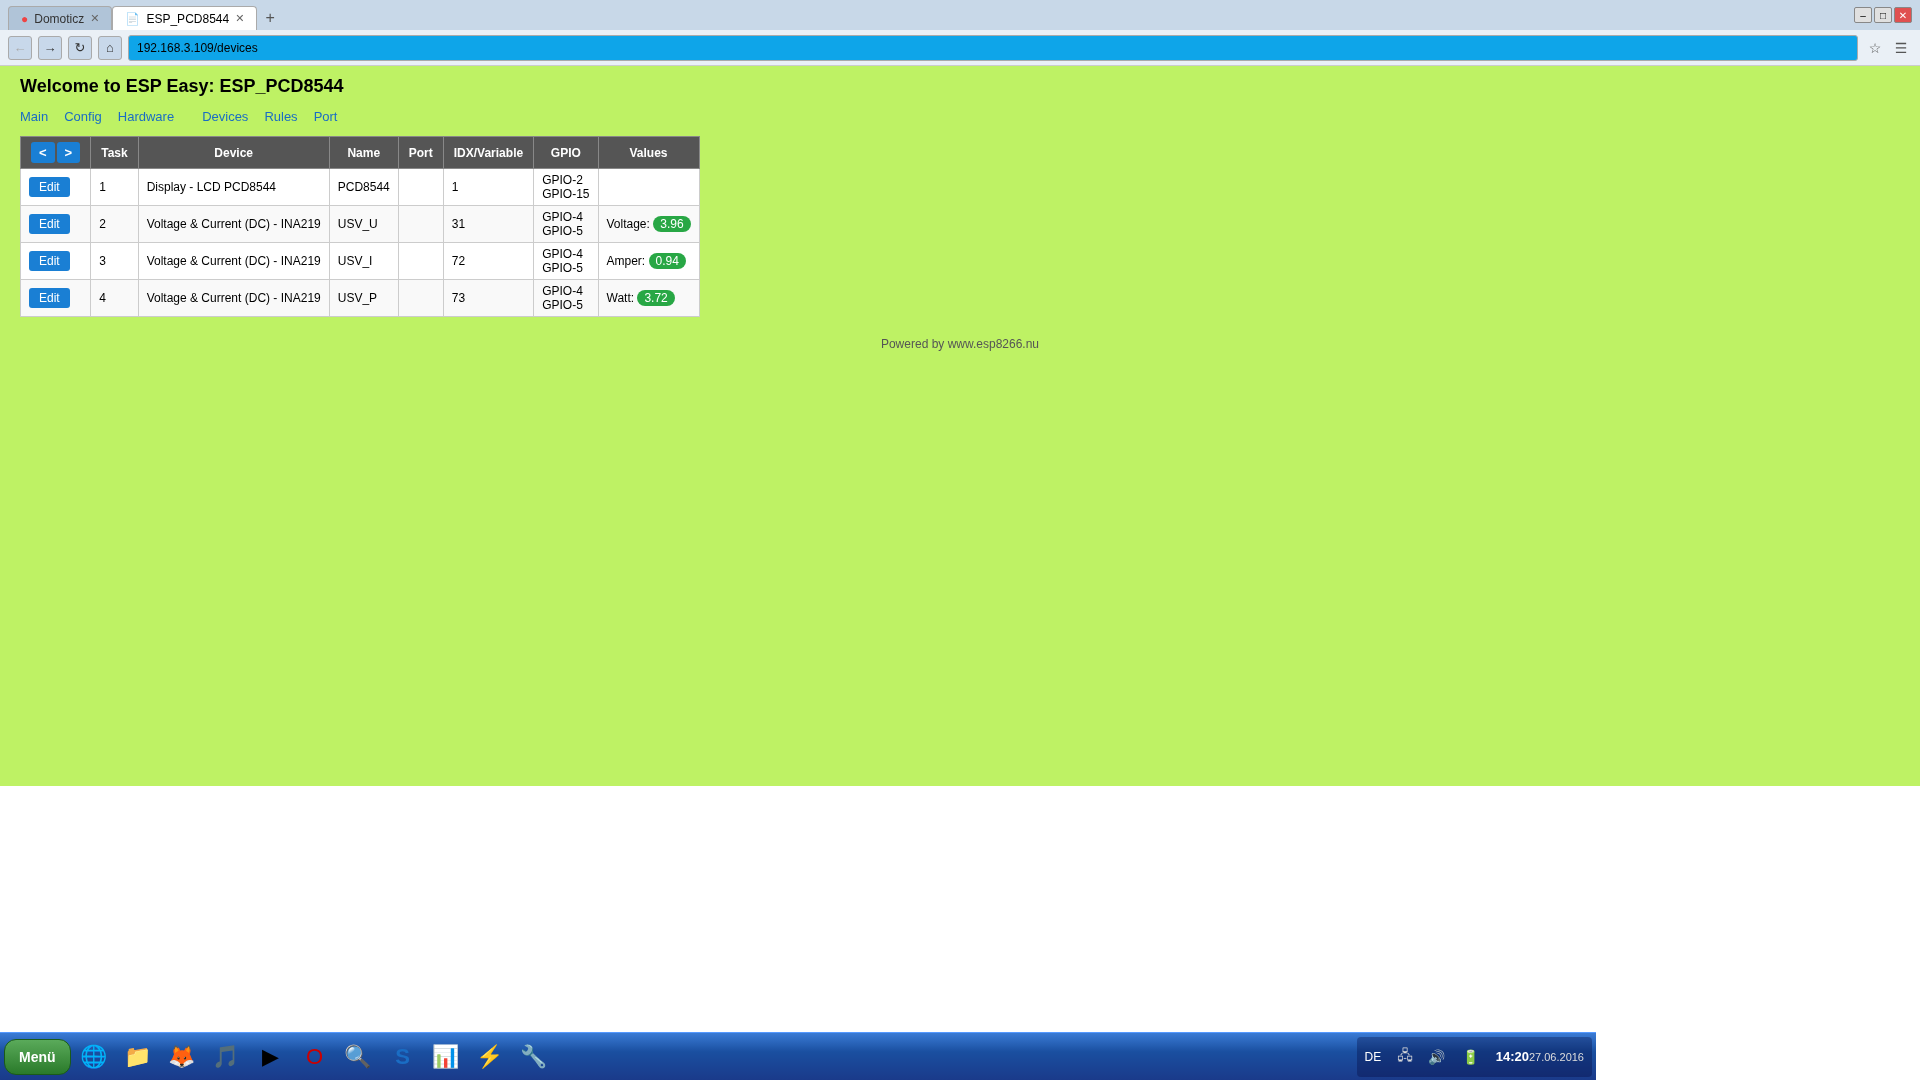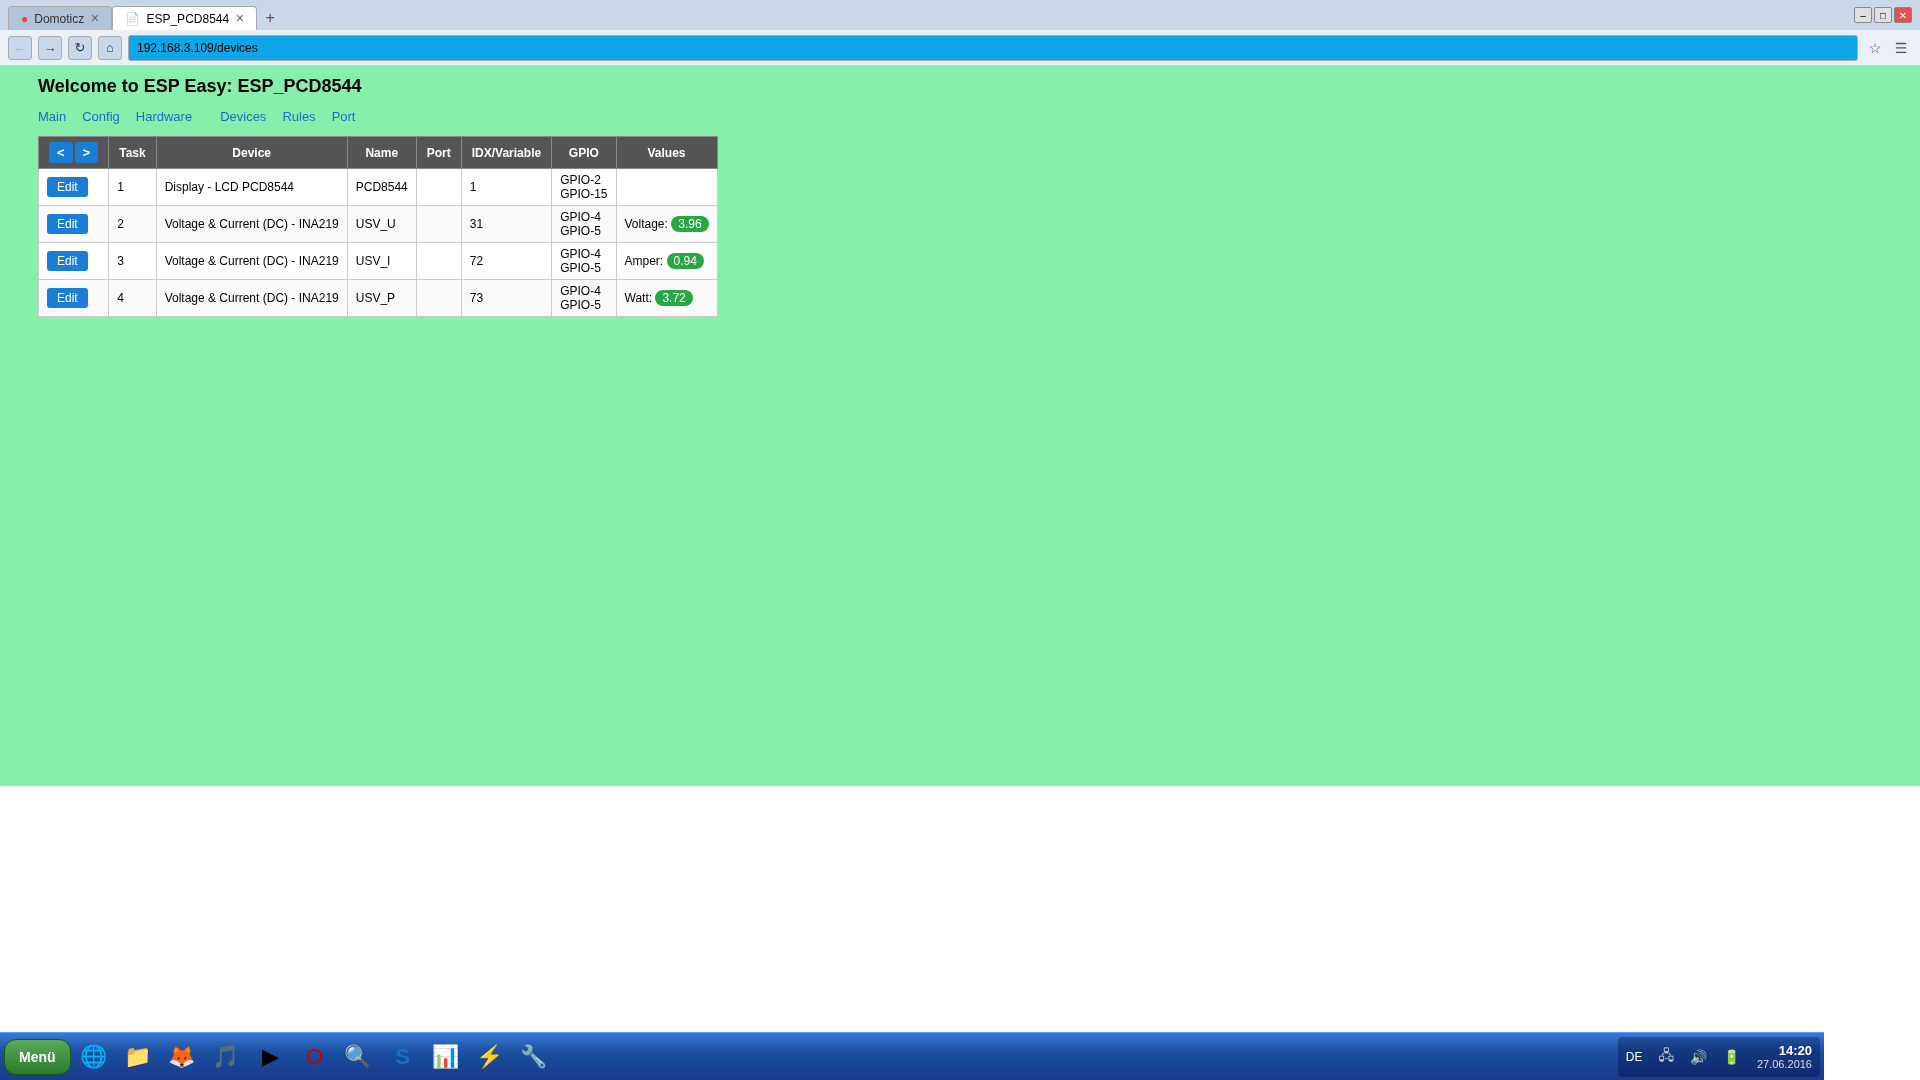--- a/index.html
+++ b/index.html
@@ -16,21 +16,21 @@
     .tab-new { padding: 0 8px; font-size: 16px; color: #555; cursor: pointer; line-height: 24px; }
 
     .browser-toolbar { background: #eaf0f6; height: 36px; display: flex; align-items: center; padding: 0 8px; gap: 6px; border-bottom: 1px solid #ccc; }
     .nav-btn { background: #c8d8ea; border: 1px solid #aaa; border-radius: 3px; width: 24px; height: 24px; display: flex; align-items: center; justify-content: center; cursor: pointer; font-size: 13px; color: #333; }
     .nav-btn.disabled { color: #aaa; }
     .address-bar { flex: 1; height: 26px; border: 1px solid #aaa; border-radius: 3px; padding: 0 8px; font-size: 12px; background: #0ea5e9; }
     .browser-actions { display: flex; gap: 4px; }
     .browser-action-btn { width: 22px; height: 22px; display: flex; align-items: center; justify-content: center; font-size: 14px; cursor: pointer; color: #555; }
 
     
-    .page-content { padding: 10px 38px; background: #86efac; min-height: 720px; }
+    .page-content { padding: 10px 20px; background: #bef264; min-height: 720px; }
     .page-title { font-size: 18px; font-weight: bold; margin-bottom: 12px; }
 
     .nav-menu { display: flex; gap: 16px; margin-bottom: 12px; }
     .nav-item { color: #1a6dc4; text-decoration: none; font-size: 13px; cursor: pointer; }
     .nav-item.active { font-weight: normal; margin-left: 12px; }
 
     
     .devices-table { border-collapse: collapse; border: 1px solid #888; }
     .devices-table th { background: #555; color: #fff; padding: 5px 10px; border: 1px solid #888; font-size: 12px; text-align: center; }
     .devices-table td { padding: 4px 8px; border: 1px solid #ccc; font-size: 12px; vertical-align: middle; }
@@ -40,21 +40,21 @@
     .btn-blue { background: #1a7fd4; color: #fff; border: none; padding: 3px 10px; border-radius: 3px; cursor: pointer; font-size: 12px; }
     .btn-nav { background: #1a7fd4; color: #fff; border: none; padding: 3px 8px; border-radius: 3px; cursor: pointer; font-size: 13px; font-weight: bold; }
 
     .nav-buttons { display: flex; gap: 2px; }
 
     .value-badge { background: #28a745; color: #fff; padding: 1px 7px; border-radius: 8px; font-size: 12px; }
 
     .footer { text-align: center; font-size: 12px; color: #555; margin-top: 20px; }
 
     
-    .taskbar { position: fixed; bottom: 0; left: 0; width: 1824px; height: 48px; background: linear-gradient(to bottom, #3a7bd5 0%, #1a4fa0 40%, #1a3a8a 100%); display: flex; align-items: center; padding: 0 4px; gap: 4px; border-top: 1px solid #5599ff; }
+    .taskbar { position: fixed; bottom: 0; left: 0; width: 1596px; height: 48px; background: linear-gradient(to bottom, #3a7bd5 0%, #1a4fa0 40%, #1a3a8a 100%); display: flex; align-items: center; padding: 0 4px; gap: 4px; border-top: 1px solid #5599ff; }
     .taskbar-start { background: linear-gradient(to bottom, #5aaa5a, #2a7a2a); border: 1px solid #1a5a1a; border-radius: 12px; padding: 4px 14px; color: #fff; font-size: 14px; font-weight: bold; cursor: pointer; height: 36px; display: flex; align-items: center; }
     .taskbar-icon { width: 40px; height: 40px; display: flex; align-items: center; justify-content: center; cursor: pointer; border-radius: 4px; }
     .taskbar-icon svg, .taskbar-icon span { font-size: 24px; }
     .taskbar-spacer { flex: 1; }
     .taskbar-tray { display: flex; align-items: center; gap: 16px; background: rgba(0,0,50,0.3); height: 40px; padding: 0 8px; border-radius: 4px; }
     .tray-time { color: #fff; font-size: 13px; font-weight: bold; }
     .tray-date { color: #ddd; font-size: 11px; }
     .tray-icon { color: #ddd; font-size: 14px; cursor: pointer; }
 
     .window-controls { display: flex; gap: 2px; align-items: center; }
@@ -208,20 +208,21 @@
           <span>GPIO-5</span>
         </td>
         <td>
           <span>Watt:</span>
           <span class="value-badge">3.72</span>
         </td>
       </tr>
     </tbody>
   </table>
 
+  <div class="footer">Powered by www.esp8266.nu</div>
 </div>
 
 <div class="taskbar">
   <button class="taskbar-start">Menü</button>
 
   <div class="taskbar-icon">
     <span style="color:#1a6dc4;font-size:22px;">🌐</span>
   </div>
   <div class="taskbar-icon">
     <span style="font-size:22px;">📁</span>
@@ -254,18 +255,18 @@
     <span style="font-size:22px;">🔧</span>
   </div>
 
   <div class="taskbar-spacer"></div>
 
   <div class="taskbar-tray">
     <span class="tray-icon" style="font-size:12px; color:#fff;">DE</span>
     <span class="tray-icon">🖧</span>
     <span class="tray-icon">🔊</span>
     <span class="tray-icon">🔋</span>
-    <div style="display:flex;flex-direction:column;align-items:flex-end;">
+    <div style="display:flex;flex-direction:row;align-items:center;">
       <span class="tray-time">14:20</span>
       <span class="tray-date">27.06.2016</span>
     </div>
   </div>
 </div>
 
 </body></html>

